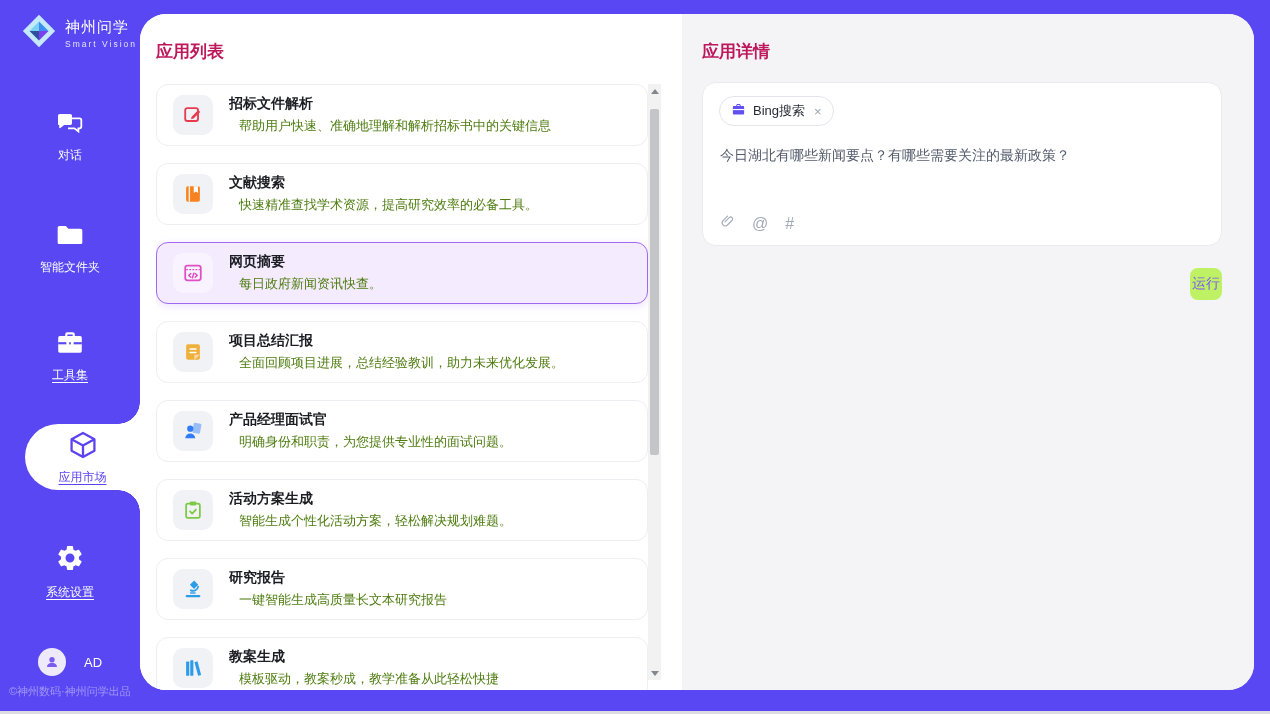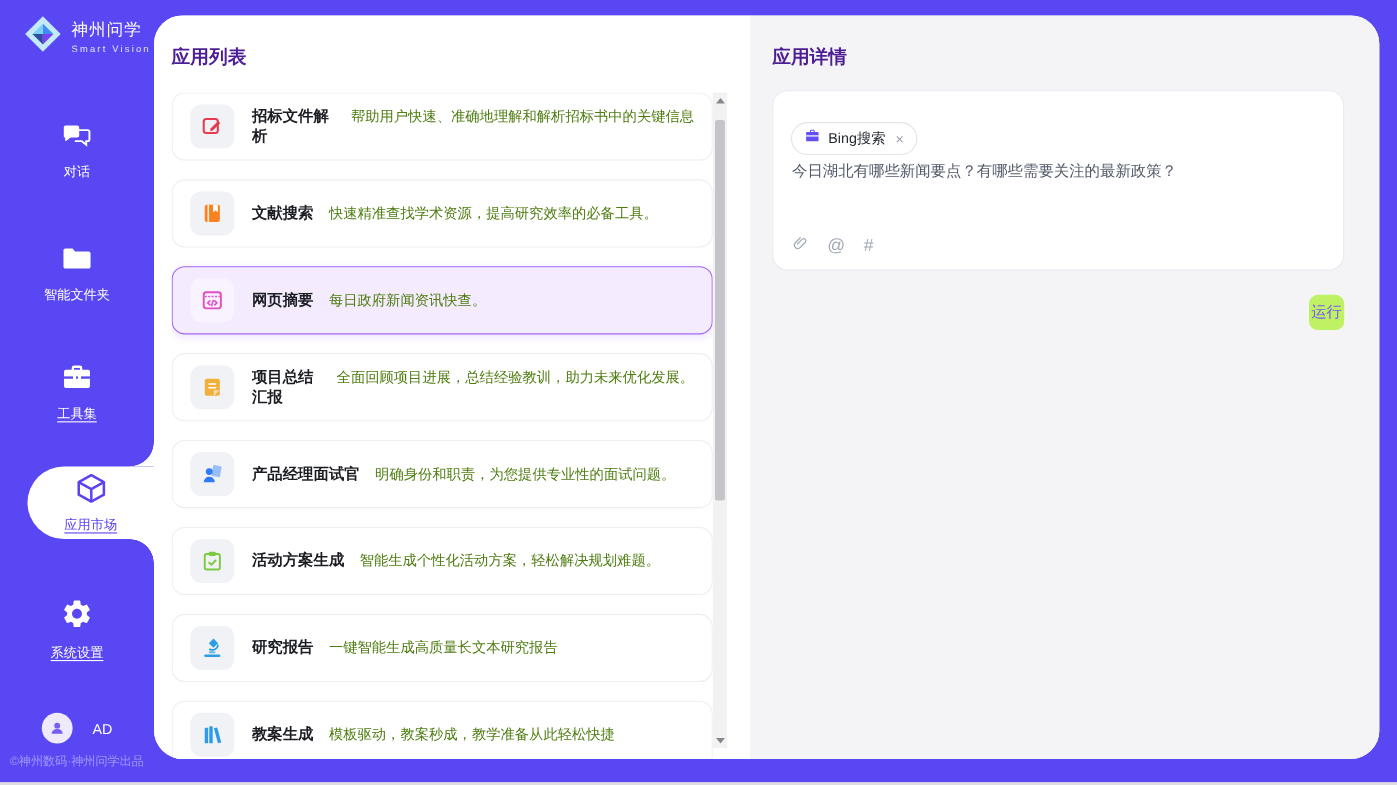--- a/index.html
+++ b/index.html
@@ -26,44 +26,44 @@
       background:radial-gradient(circle at 0 0, #5847f3 21.5px, #fff 22px); }
   .nav-item.active::after { content:''; position:absolute; right:0; bottom:-22px; width:22px; height:22px;
       background:radial-gradient(circle at 0 100%, #5847f3 21.5px, #fff 22px); }
   .user-row { position:absolute; left:38px; bottom:38px; display:flex; align-items:center; gap:18px; cursor:pointer; }
   .avatar { width:28px; height:28px; border-radius:50%; background:#efeafb; display:flex; align-items:center; justify-content:center; }
   .user-label { color:#fff; font-size:13px; }
   .copyright { position:absolute; left:9px; bottom:15px; color:rgba(255,255,255,.42); font-size:11px; white-space:nowrap; }
 
   
   .main { position:absolute; left:140px; top:14px; right:16px; bottom:24px; border-radius:26px; overflow:hidden; display:flex; background:#fff; }
-  .pane-title { position:absolute; top:26px; font-size:17px; font-weight:bold; color:#4c1d95; }
+  .pane-title { position:absolute; top:26px; font-size:17px; font-weight:bold; color:#be185d; }
 
   .list-pane { position:relative; width:542px; background:#fff; flex:0 0 542px; }
   .list-pane .pane-title { left:16px; }
   .list-viewport { position:absolute; left:16px; top:70px; width:492px; bottom:0; overflow:hidden; }
   .app-item { height:62px; border:1px solid #edeef2; border-radius:12px; margin-bottom:17px; display:flex; align-items:center; padding:0 16px; gap:16px; background:#fff; cursor:pointer; }
   .app-item.selected { background:#f4ebfe; border-color:#a069f3; box-shadow:0 2px 8px rgba(150,90,245,.18); }
   .app-tile { width:40px; height:40px; border-radius:10px; background:#f1f2f6; display:flex; align-items:center; justify-content:center; flex:0 0 40px; }
   .app-item.selected .app-tile { background:#f9f2ff; }
-  .app-texts { display:flex; gap:4px; overflow:hidden; }
+  .app-texts { display:flex; flex-direction:column; gap:4px; overflow:hidden; }
   .app-name { font-size:14px; font-weight:bold; color:#1b1d23; }
   .app-desc { font-size:13px; color:#4d7c0f; white-space:nowrap;margin-left:10px; }
 
   .scrollbar { position:absolute; left:508px; top:70px; width:13px; bottom:10px; background:#f2f2f3; }
   .sb-btn { position:absolute; left:0; width:13px; height:14px; display:flex; align-items:center; justify-content:center; }
   .sb-top { top:0; } .sb-bottom { bottom:0; }
   .tri-up { width:0; height:0; border-left:4px solid transparent; border-right:4px solid transparent; border-bottom:5px solid #83868d; }
   .tri-down { width:0; height:0; border-left:4px solid transparent; border-right:4px solid transparent; border-top:5px solid #83868d; }
   .sb-thumb { position:absolute; left:2px; width:9px; top:25px; height:346px; background:#c4c5c9; border-radius:2px; }
 
   .detail-pane { position:relative; flex:1; background:#f4f4f7; }
   .detail-pane .pane-title { left:20px; }
   .detail-card { position:absolute; left:20px; top:68px; width:520px; height:164px; background:#fff; border:1px solid #e9eaef; border-radius:14px; }
-  .tool-tag { position:absolute; left:16px; top:13px; height:30px; display:inline-flex; align-items:center; gap:7px; padding:0 11px; border:1px solid #e2e4ea; border-radius:16px; background:#fff; cursor:pointer;margin-top:15px; }
+  .tool-tag { position:absolute; left:16px; top:13px; height:30px; display:inline-flex; align-items:center; gap:7px; padding:0 11px; border:1px solid #e2e4ea; border-radius:16px; background:#fff; cursor:pointer; }
   .tag-label { font-size:13px; color:#262a33; }
   .tag-close { font-size:13px; color:#9aa0ac; margin-left:2px; cursor:pointer; }
   .query { position:absolute; left:17px; top:64px; right:16px; font-size:14px; color:#525a6a; }
   .input-icons { position:absolute; left:17px; top:130px; display:flex; align-items:center; gap:17px; color:#a3aab8; }
   .txt-ic { font-size:16px; line-height:1; cursor:pointer; }
   .run-btn { position:absolute; right:32px; top:254px; width:32px; height:32px; background:#bef264; color:#7e58f4; border:none; border-radius:8px; font-size:14px; font-family:inherit; cursor:pointer; }
 </style>
 </head>
 <body>
 

